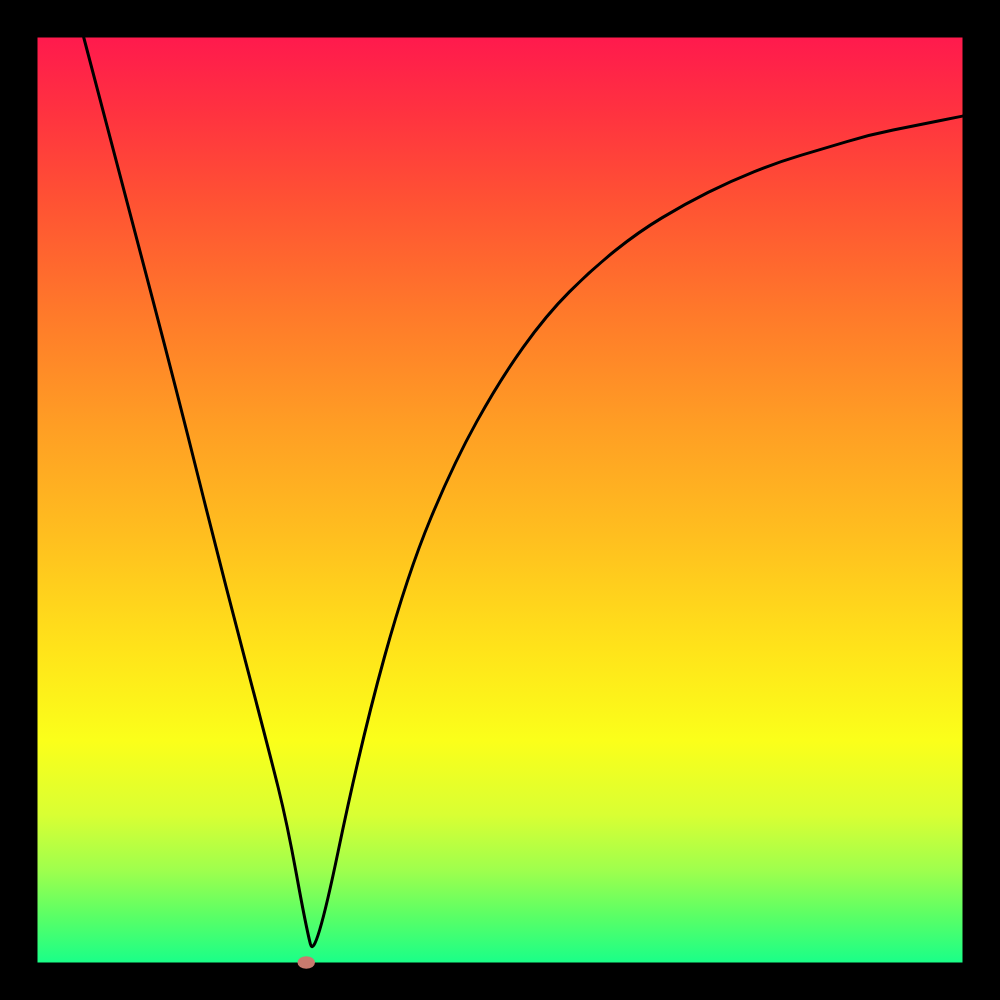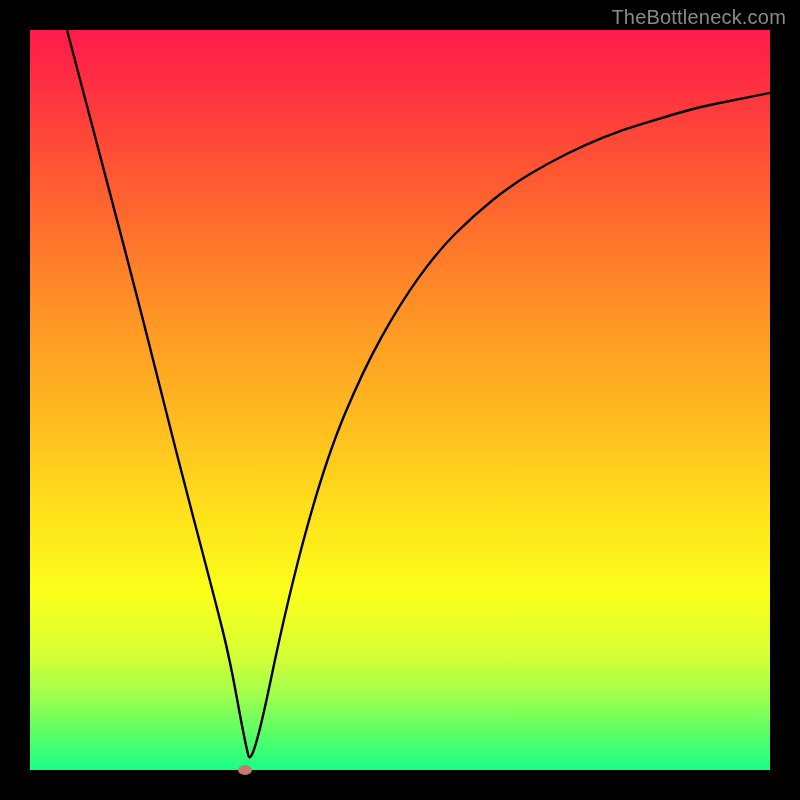--- a/index.html
+++ b/index.html
@@ -69,14 +69,13 @@
 
 <div class="frame">
 
   <div class="plot-area">
     <svg class="curve" viewBox="0 0 740 740" preserveAspectRatio="none">
       <path id="curve-path" d="M 37 0 Q 37 0 55.5 70.29999999999995 Q 74 140.5999999999999 92.5 210.89999999999995 Q 111 281.2 129.5 355.2 Q 148 429.2 166.5 499.5 Q 185 569.8 192.4 599.4 Q 199.8 629 207.2 669.7 Q 214.6 710.4 218.3 725.2 Q 222 740 240.5 651.2 Q 259 562.4 277.5 495.79999999999995 Q 296 429.2 314.5 384.79999999999995 Q 333 340.4 351.5 307.1 Q 370 273.8 388.5 247.9 Q 407.00000000000006 222 425.5 203.5 Q 444 185 462.5 170.2 Q 481 155.39999999999998 499.5 144.3 Q 518 133.20000000000005 536.5 123.95000000000005 Q 555 114.70000000000005 573.5 107.30000000000001 Q 592 99.89999999999998 610.5 94.34999999999997 Q 629 88.79999999999995 647.5 83.24999999999994 Q 666 77.69999999999993 684.5 73.99999999999994 Q 703 70.29999999999995 721.5 66.59999999999997 T 740 62.89999999999998" fill="none" stroke="#000000" stroke-width="2.4" stroke-linejoin="round" stroke-linecap="round"></path>
     </svg>
     <div class="marker" id="min-marker" style="left: 214.6px; top: 740px; background: rgb(201, 122, 110);"></div>
   </div>
 
-  <div class="watermark">TheBottleneck.com</div>
 </div>
 
 </body></html>

